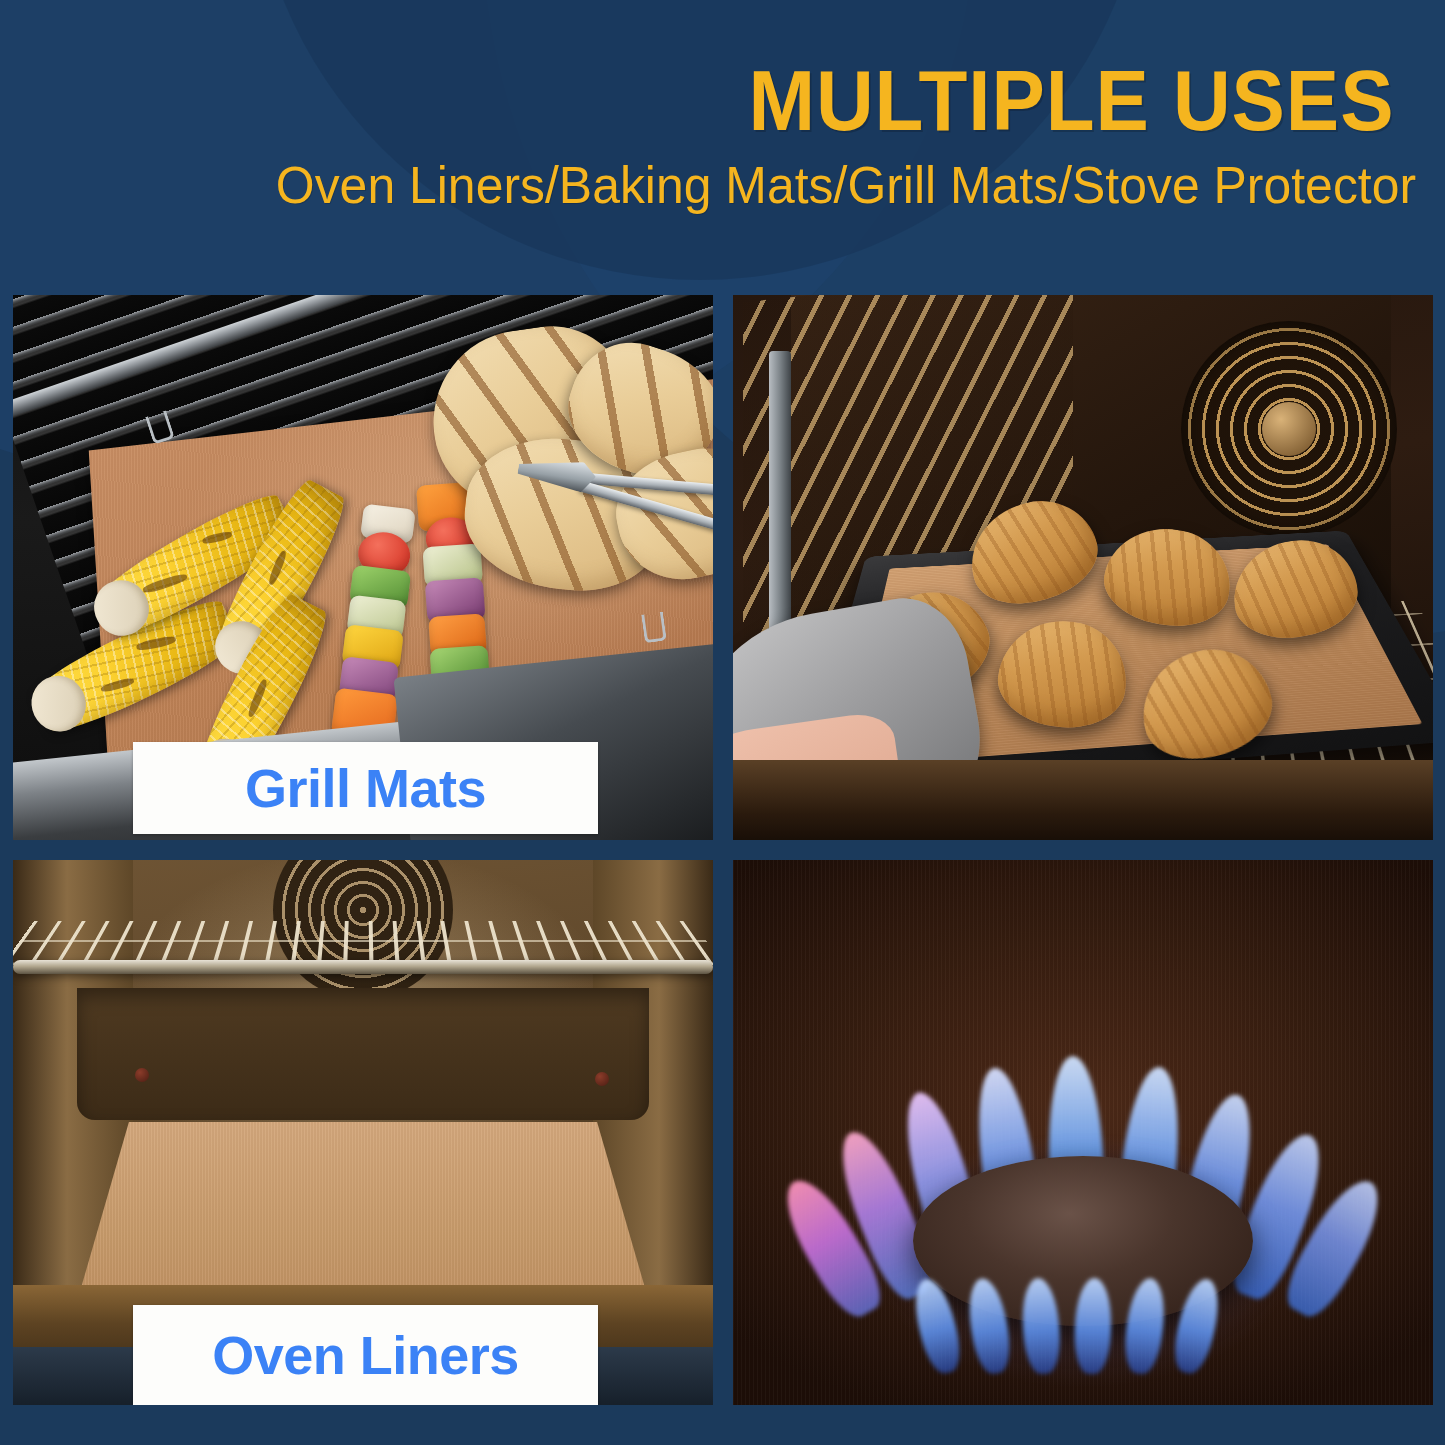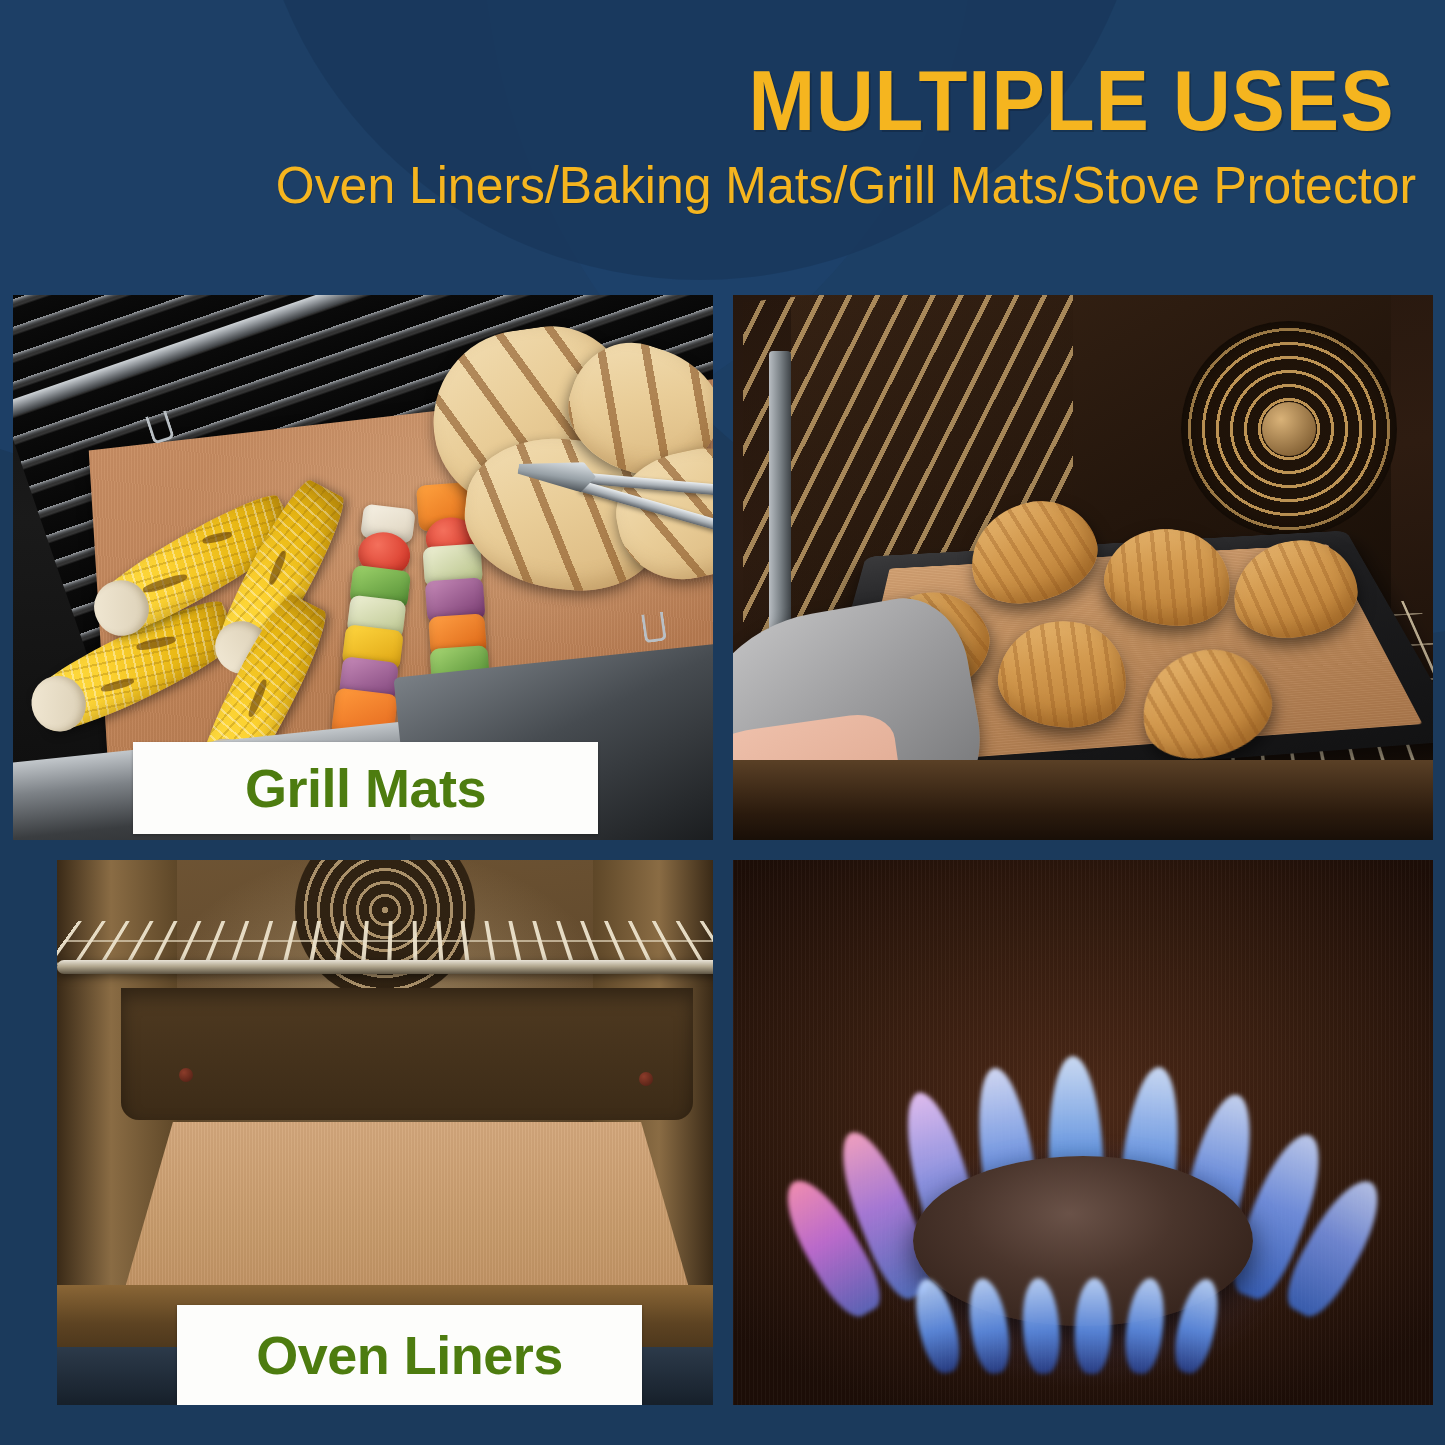--- a/index.html
+++ b/index.html
@@ -45,21 +45,21 @@
   }
   .panel{position:relative;overflow:hidden;background:#101010;}
 
   
   .label-box{
     position:absolute;background:#fdfdfb;
     display:flex;align-items:center;justify-content:center;
     z-index:9;box-shadow:0 1px 3px rgba(0,0,0,.28);
   }
   .label-box span{
-    color:#4d7c0f;font-weight:700;font-size:54px;letter-spacing:-.5px;
+    color:#3b82f6;font-weight:700;font-size:54px;letter-spacing:-.5px;
     white-space:nowrap;
     text-align:right;
   }
   .lb-a{left:120px;top:447px;width:465px;height:92px;}
   .lb-b{left:110px;top:447px;width:470px;height:92px;}
   .lb-c{left:120px;top:445px;width:465px;height:100px;}
   .lb-d{left:110px;top:445px;width:475px;height:100px;}
 
   
   .p1{background:linear-gradient(178deg,#121212 0%,#1a1a1a 40%,#0c0c0c 100%);}
@@ -220,21 +220,21 @@
     background:
       repeating-linear-gradient(90deg, rgba(226,210,176,.9) 0 3px, rgba(0,0,0,0) 3px 26px),
       repeating-linear-gradient(0deg, rgba(226,210,176,.55) 0 3px, rgba(0,0,0,0) 3px 60px);
   }
   .door-edge{
     position:absolute;left:0;bottom:-10px;width:100%;height:90px;
     background:linear-gradient(180deg,#5a4026,#2a1a0d 60%,#120a05);
   }
 
   
-  .p3{background:linear-gradient(175deg,#5c4429 0%,#6b5232 30%,#3b2a18 100%);margin-left:44px;}
+  .p3{background:linear-gradient(175deg,#5c4429 0%,#6b5232 30%,#3b2a18 100%);}
   .ov-cav{
     position:absolute;inset:0;
     background:
       radial-gradient(ellipse 52% 46% at 50% 30%, rgba(240,214,170,.40), rgba(0,0,0,0) 70%),
       linear-gradient(172deg,#6e5434 0%,#5b4428 45%,#2f2113 100%);
   }
   .ov-sidel{
     position:absolute;left:0;top:0;width:120px;height:100%;
     background:linear-gradient(90deg,#3a2a17,#8a6c44 45%,#5e4728);
   }

